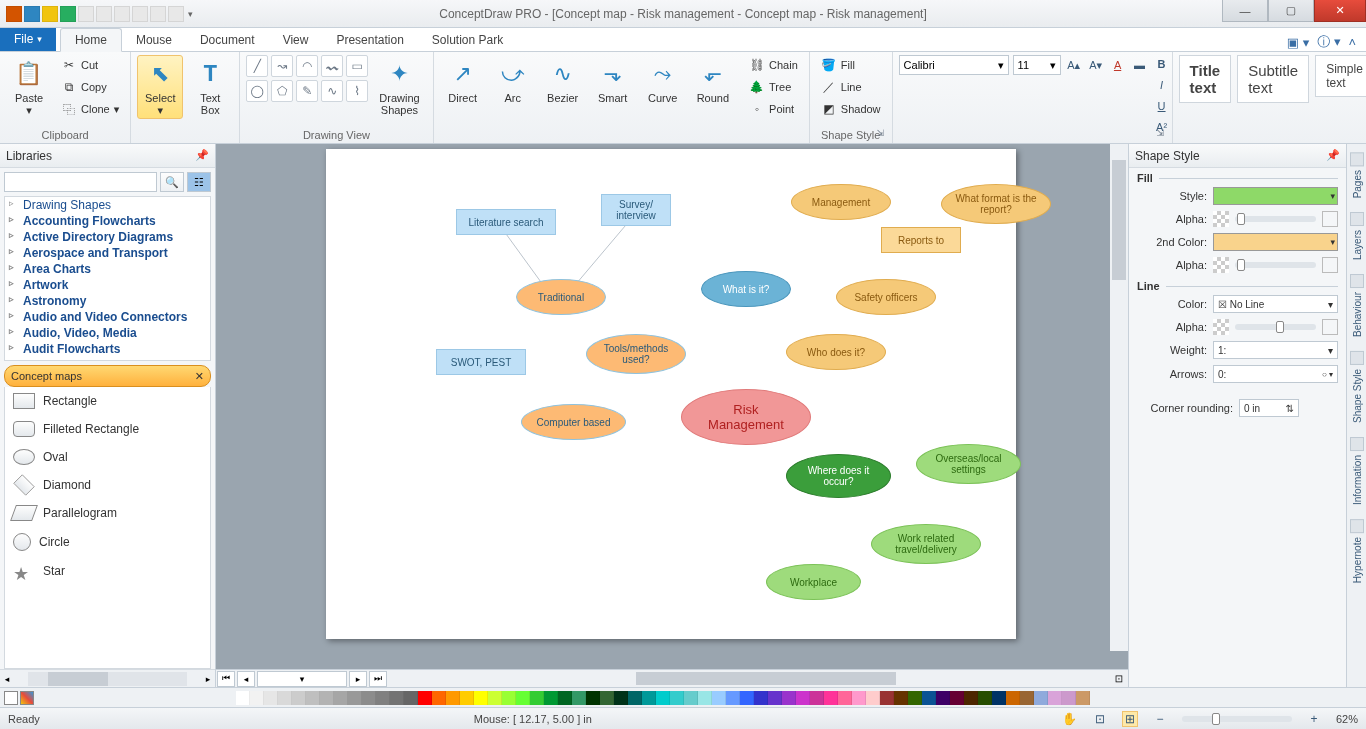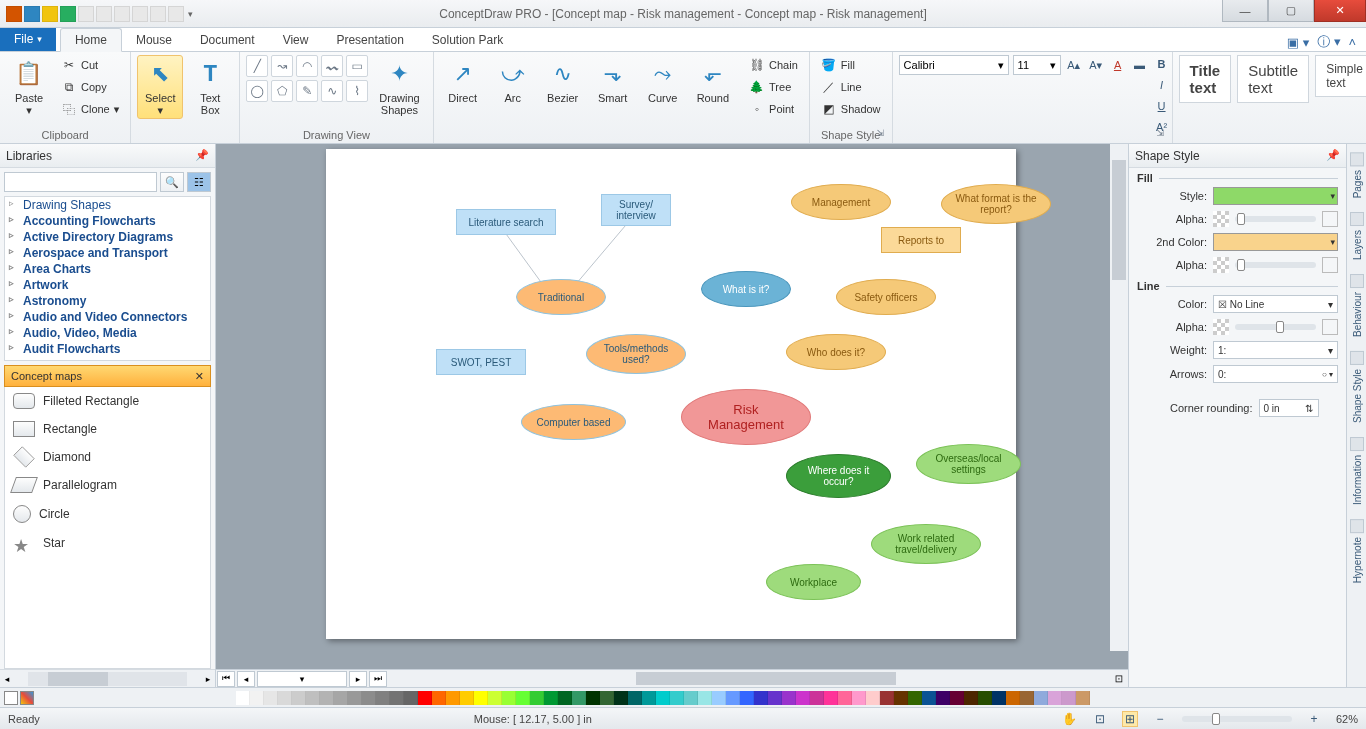--- a/index.html
+++ b/index.html
@@ -46,21 +46,21 @@
 .left-panel { width:216px; background:#f4f6f8; border-right:1px solid #c7d0d9; display:flex; flex-direction:column; }
 .panel-header { height:24px; display:flex; align-items:center; justify-content:space-between; padding:0 6px; font-size:12px; color:#333; border-bottom:1px solid #d5dbe1; background:linear-gradient(#f9fafb,#e9edf0); }
 .pin-icon { font-size:11px; color:#555; cursor:pointer; }
 .lib-search { display:flex; padding:4px; gap:3px; }
 .lib-search input { flex:1; height:20px; border:1px solid #bfc9d2; padding:0 4px; font-size:11px; min-width:0; }
 .lib-search .sbtn { width:24px; height:20px; border:1px solid #bfc9d2; background:linear-gradient(#fdfdfd,#edf0f3); display:flex; align-items:center; justify-content:center; font-size:11px; cursor:pointer; }
 .lib-tree { flex:0 0 165px; overflow-y:scroll; background:#fff; border:1px solid #d3d9df; margin:0 4px 4px 4px; font-size:12px; }
 .lib-tree-item { padding:1px 4px 1px 18px; color:#1a4d8f; cursor:pointer; white-space:nowrap; position:relative; }
 .lib-tree-item.bold { font-weight:bold; }
 .lib-tree-item::before { content:"▹"; position:absolute; left:4px; color:#888; font-size:9px; }
-.lib-section-hdr { height:22px; background:linear-gradient(#ffd872,#ffb13d); border:1px solid #d98f1f; margin:0 4px; display:flex; align-items:center; justify-content:space-between; padding:0 6px; font-size:11px; color:#333; border-radius:0; }
+.lib-section-hdr { height:22px; background:linear-gradient(#ffd872,#ffb13d); border:1px solid #d98f1f; margin:0 4px; display:flex; align-items:center; justify-content:space-between; padding:0 6px; font-size:11px; color:#333; border-radius:10px; }
 .shape-list { flex:1; overflow-y:auto; background:#fff; margin:0 4px; border:1px solid #d3d9df; border-top:none; }
 .shape-item { display:flex; align-items:center; gap:8px; padding:6px 8px; font-size:12px; color:#333; cursor:pointer; }
 .shape-swatch { width:22px; height:16px; border:1px solid #888; background:linear-gradient(#fdfdfd,#e4e8ec); }
 .shape-swatch.oval{border-radius:50%;} .shape-swatch.rr{border-radius:4px;} .shape-swatch.re{border-radius:8px;}
 .left-hscroll { height:18px; background:#eef1f4; border-top:1px solid #d5dbe1; display:flex; align-items:center; }
 .left-hscroll .track{ flex:1; height:14px; background:#e0e4e9; margin:0 14px; position:relative;}
 .left-hscroll .thumb{ position:absolute; left:20px; width:60px; height:14px; background:#c7cdd4; }
 
 
 .canvas-wrap { flex:1; display:flex; flex-direction:column; background:#9aa5af; position:relative; }
@@ -82,21 +82,21 @@
 .n-ell-orange { background:#f5c978; border:1px solid #e0ac4f; color:#8a5a10; border-radius:50%; }
 .n-rect-orange { background:#fbd998; border:1px solid #e0ac4f; color:#8a5a10; }
 .n-center { background:#f19797; border:1px solid #e07a7a; color:#b02020; border-radius:50%; font-size:13px;}
 .n-ell-dgreen { background:#3b9e3b; border:1px solid #2d7d2d; color:#fff; border-radius:50%; }
 .n-ell-green { background:#9edb7c; border:1px solid #7cc258; color:#2d6a10; border-radius:50%; }
 .edges { position:absolute; inset:0; }
 .edges line { stroke:#bcc4cc; stroke-width:1; }
 
 
 .right-panel { width:218px; background:#f4f6f8; border-left:1px solid #c7d0d9; display:flex; flex-direction:column; position:relative; }
-.rp-row { display:flex; align-items:center; padding:3px 8px; font-size:11px; color:#333; gap:6px;justify-content:center; }
+.rp-row { display:flex; align-items:center; padding:3px 8px; font-size:11px; color:#333; gap:6px; }
 .rp-label { width:70px; text-align:right; }
 .rp-field { flex:1; height:18px; border:1px solid #bfc9d2; background:#fff; display:flex; align-items:center; font-size:10px; padding:0 4px; justify-content:space-between;}
 .rp-swatch { flex:1; height:18px; border:1px solid #999; display:flex; align-items:center; justify-content:flex-end; padding-right:2px; font-size:9px;}
 .rp-section { font-size:11px; font-weight:bold; color:#333; padding:4px 8px 0 8px; display:flex; align-items:center; gap:6px;}
 .rp-section .rule{ flex:1; height:1px; background:#c7d0d9;}
 .alpha-slider { flex:1; height:6px; background:#dfe4e9; position:relative; border-radius:3px;}
 .alpha-slider .knob{ position:absolute; top:-3px; width:8px; height:12px; background:#fff; border:1px solid #888; border-radius:2px;}
 .right-side-rail { width:20px; background:#eef1f4; border-left:1px solid #c7d0d9; display:flex; flex-direction:column; align-items:center; padding-top:8px; gap:14px; font-size:10px; }
 .rail-item { writing-mode:vertical-rl; transform:rotate(180deg); color:#3a5a78; cursor:pointer; display:flex; align-items:center; gap:4px;}
 .rail-icon { width:14px; height:14px; background:#dfe4e9; border:1px solid #bfc9d2; transform:rotate(180deg);}
@@ -366,26 +366,30 @@
         <div class="lib-tree-item bold">Audio and Video Connectors</div>
         <div class="lib-tree-item bold">Audio, Video, Media</div>
         <div class="lib-tree-item bold">Audit Flowcharts</div>
       </div>
     <div class="lib-section-hdr">
       <span>Concept maps</span>
       <span>✕</span>
     </div>
     <div class="shape-list" id="shape-list">
         <div class="shape-item">
+          <div class="shape-swatch "></div>
+          <span>Rectangle</span>
+        </div>
+        <div class="shape-item">
           <div class="shape-swatch rr"></div>
           <span>Filleted Rectangle</span>
         </div>
         <div class="shape-item">
-          <div class="shape-swatch "></div>
-          <span>Rectangle</span>
+          <div class="shape-swatch oval"></div>
+          <span>Oval</span>
         </div>
         <div class="shape-item">
           <div class="shape-swatch " style="transform: rotate(45deg) scale(0.8);"></div>
           <span>Diamond</span>
         </div>
         <div class="shape-item">
           <div class="shape-swatch " style="transform: skewX(-20deg);"></div>
           <span>Parallelogram</span>
         </div>
         <div class="shape-item">

